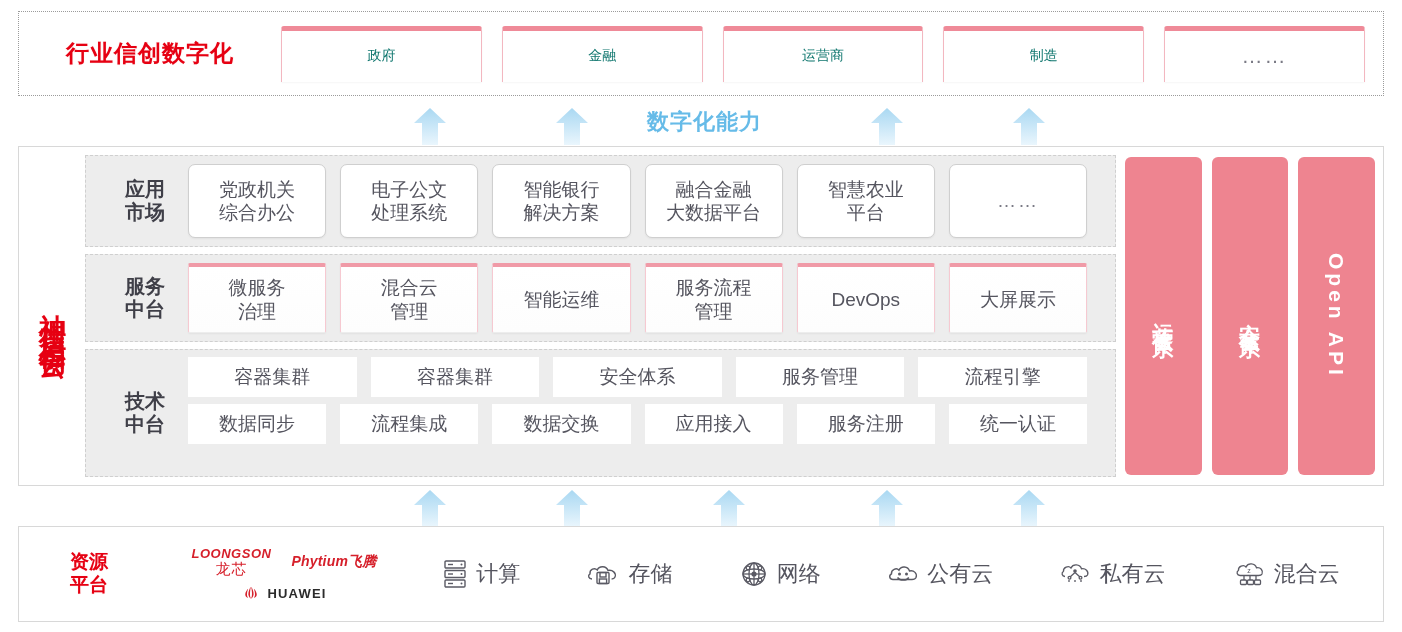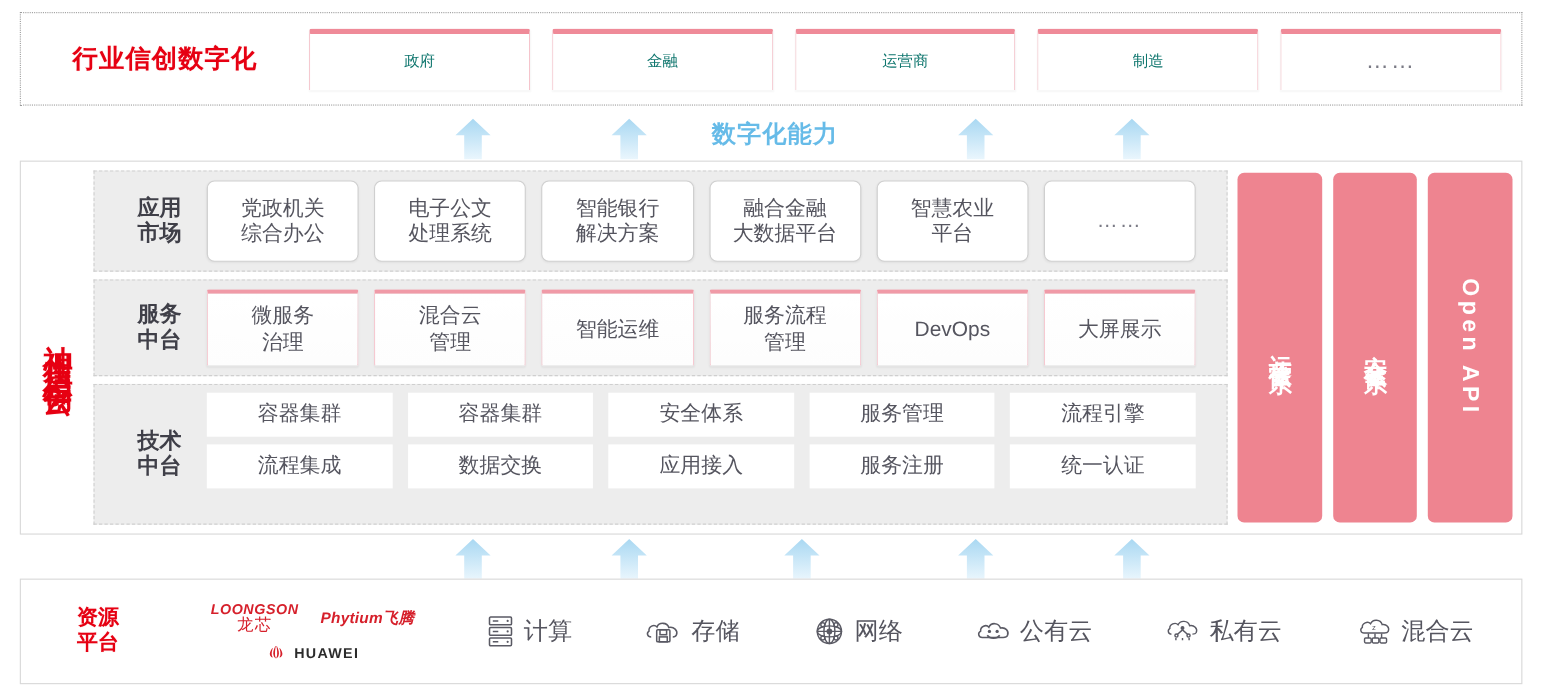--- a/index.html
+++ b/index.html
@@ -250,20 +250,21 @@
             </div>
             <div class="tier-cards stack">
               <div class="sub-row">
                 <div class="card tech">容器集群</div>
                 <div class="card tech">容器集群</div>
                 <div class="card tech">安全体系</div>
                 <div class="card tech">服务管理</div>
                 <div class="card tech">流程引擎</div>
               </div>
               <div class="sub-row">
+                <div class="card tech">数据同步</div>
                 <div class="card tech">流程集成</div>
                 <div class="card tech">数据交换</div>
                 <div class="card tech">应用接入</div>
                 <div class="card tech">服务注册</div>
                 <div class="card tech">统一认证</div>
               </div>
             </div>
           </div>
 
         </div>

